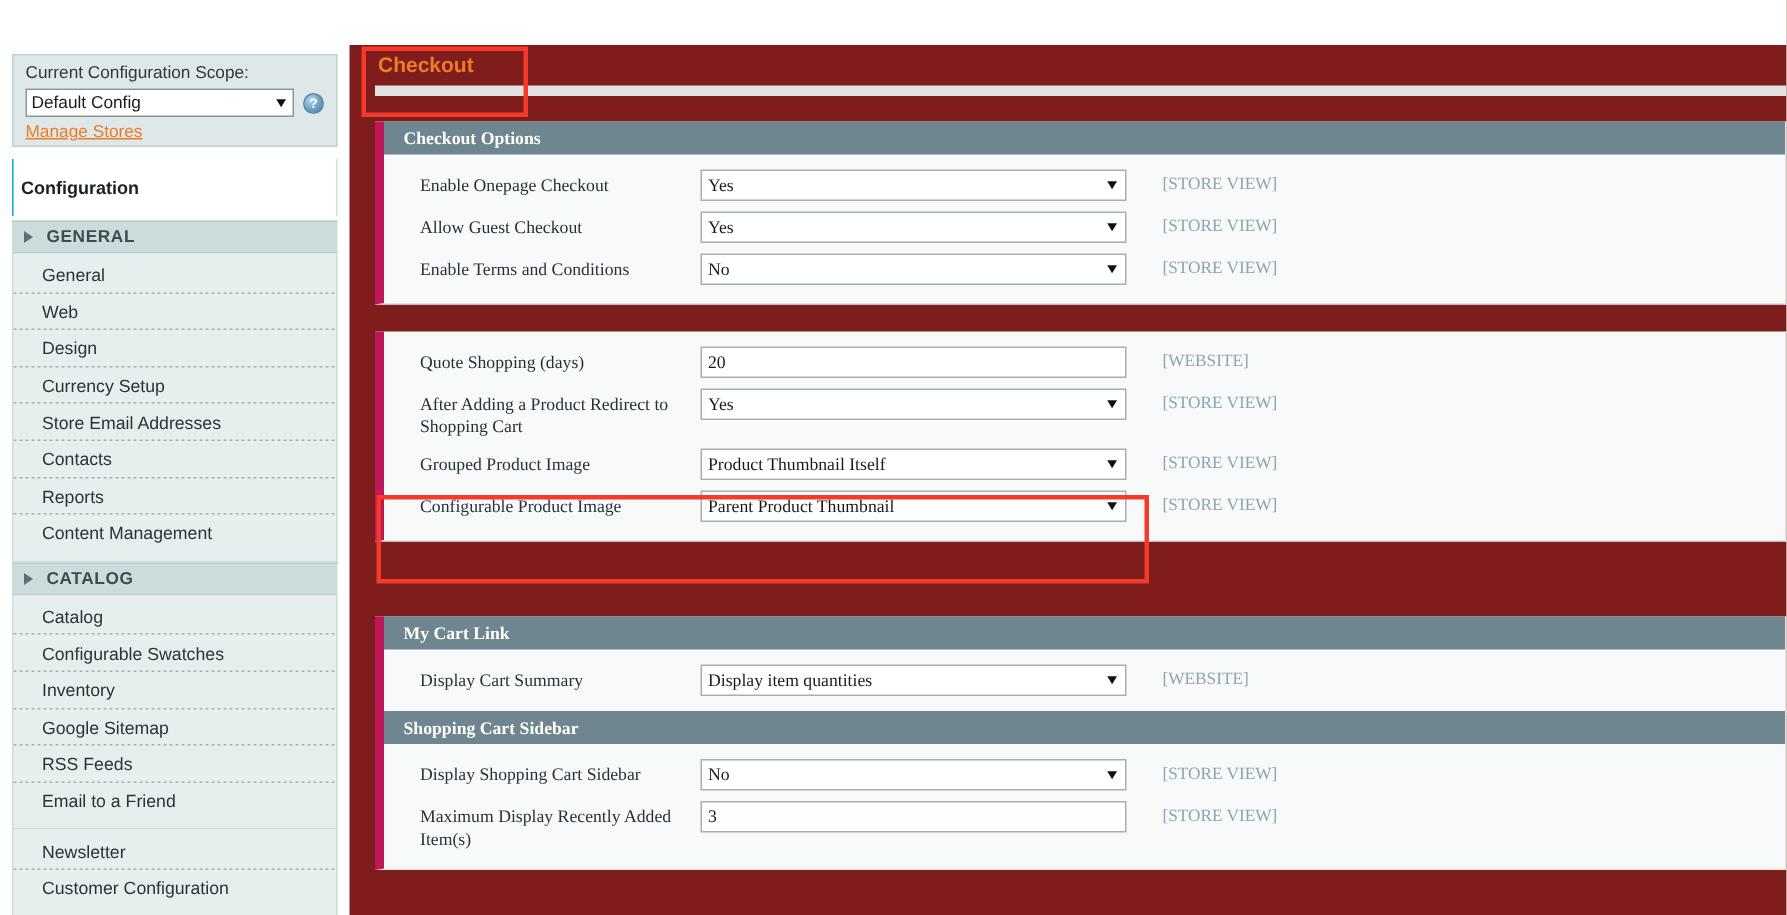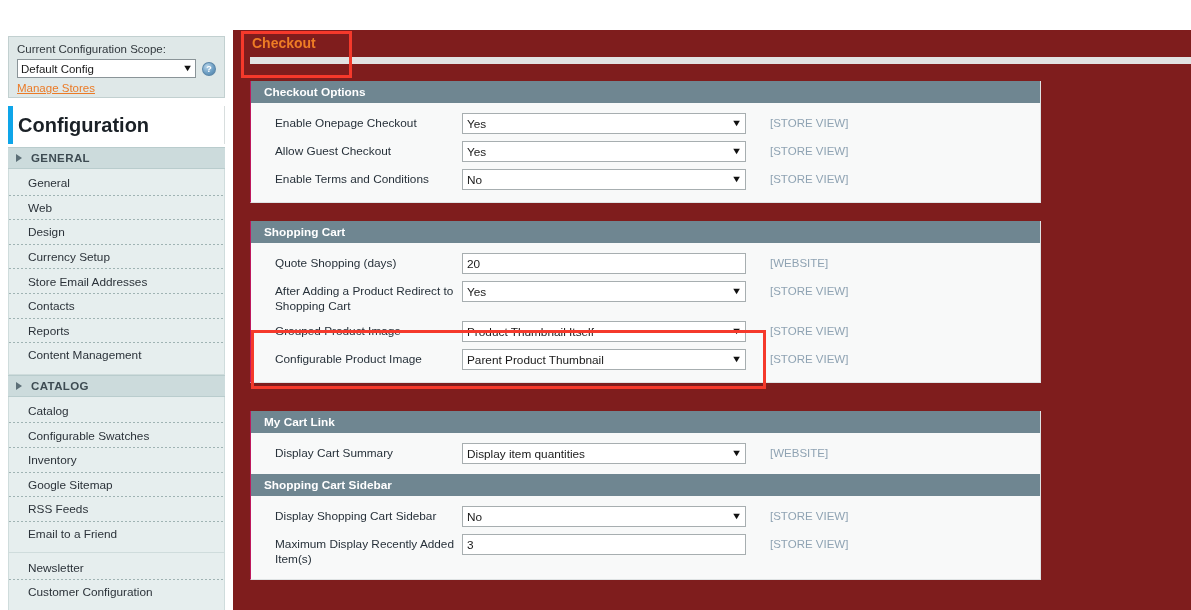--- a/index.html
+++ b/index.html
@@ -86,26 +86,26 @@
     color: #eb7b27;
     text-decoration: underline;
     cursor: pointer;
   }
 
   .config-title {
     position: absolute;
     left: 8px; top: 76px;
     width: 217px;
     height: 38px;
-    border-left: 5px solid #0ea5e9;
+    border-left: 1px solid #0ea5e9;
     border-right: 1px solid #d8dede;
     display: flex;
     align-items: center;
     padding-left: 5px;
-    font-size: 20px;
+    font-size: 12px;
     font-weight: bold;
     color: #1a2026;
   }
 
   #nav {
     position: absolute;
     left: 8px; top: 117px;
     width: 217px;
   }
   .nav-group { margin-bottom: 0; }
@@ -180,25 +180,26 @@
     left: 0px; top: 1px;
     width: 111px;
     height: 47px;
     border: 3px solid #f5392b;
     pointer-events: none;
   }
 
   .panel {
     position: absolute;
     left: 9px;
-    width: 791px;
+    width: 941px;
     background: #f8f9f9;
-    border-left: 1px solid #be185d;
+    border-left: 6px solid #be185d;
     border-right: 1px solid #dfe3e4;
     border-bottom: 1px solid #dfe3e4;
+    font-family: Liberation Serif, serif;
   }
   .panel-header {
     height: 22px;
     background: #6f8691;
     display: flex;
     align-items: center;
     padding-left: 13px;
     font-size: 11.8px;
     font-weight: bold;
     color: #ffffff;
@@ -386,23 +387,20 @@
                 <div class="ctl">
                   <span>No</span>
                   <span class="caret">▼</span>
                 </div>
               </div>
               <div class="field-scope">[STORE VIEW]</div>
             </div>
           </div>
         </div>
         <div class="panel" style="top: 191px;">
-          <div class="panel-header">
-            <span>Shopping Cart</span>
-          </div>
           <div class="panel-body">
             <div class="field-row">
               <div class="field-label">Quote Shopping (days)</div>
               <div class="field-control">
                 <div class="ctl text">
                   <span>20</span>
                 </div>
               </div>
               <div class="field-scope">[WEBSITE]</div>
             </div>

